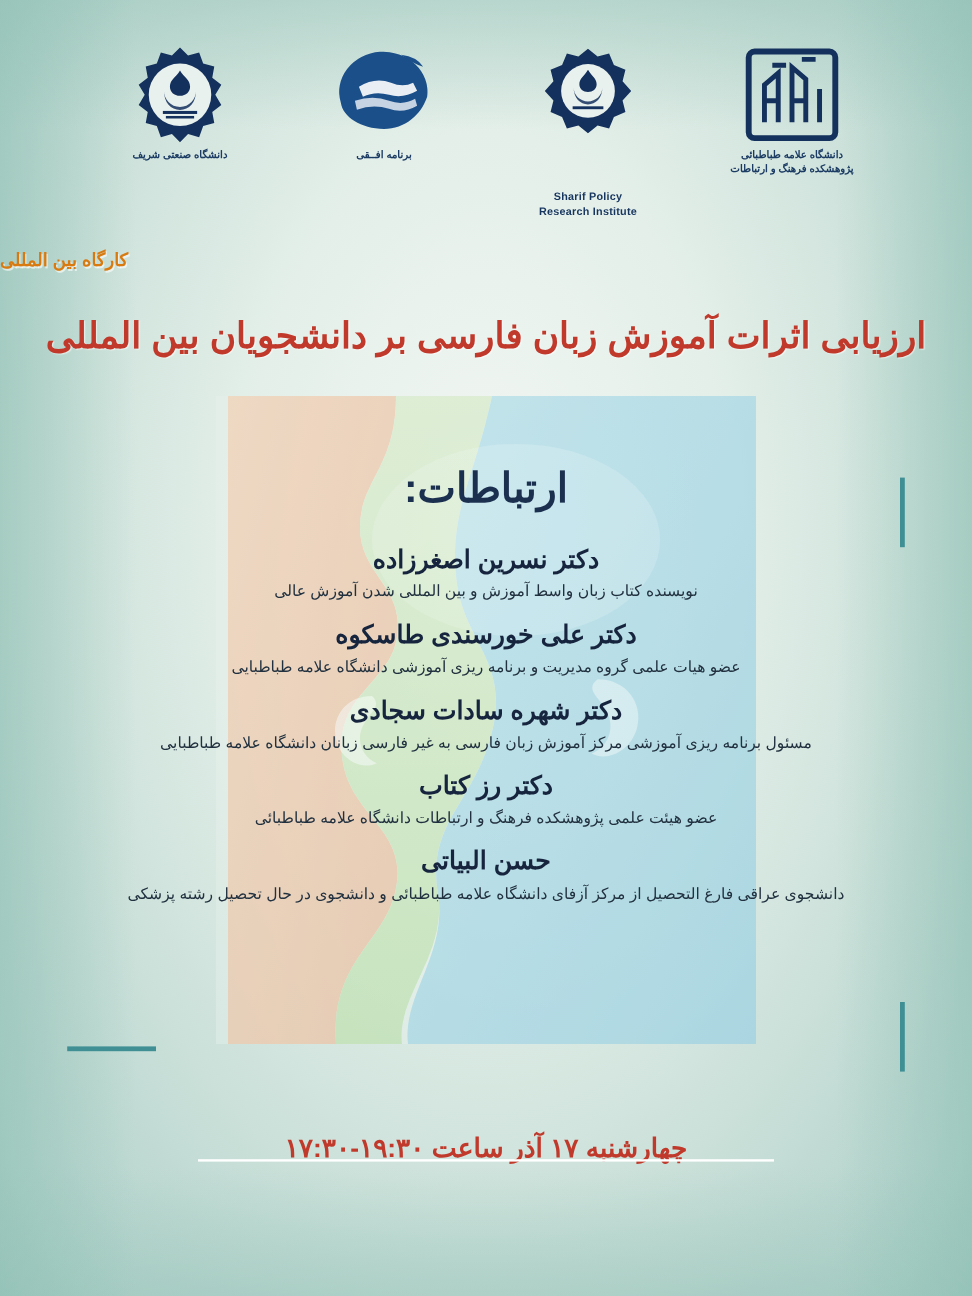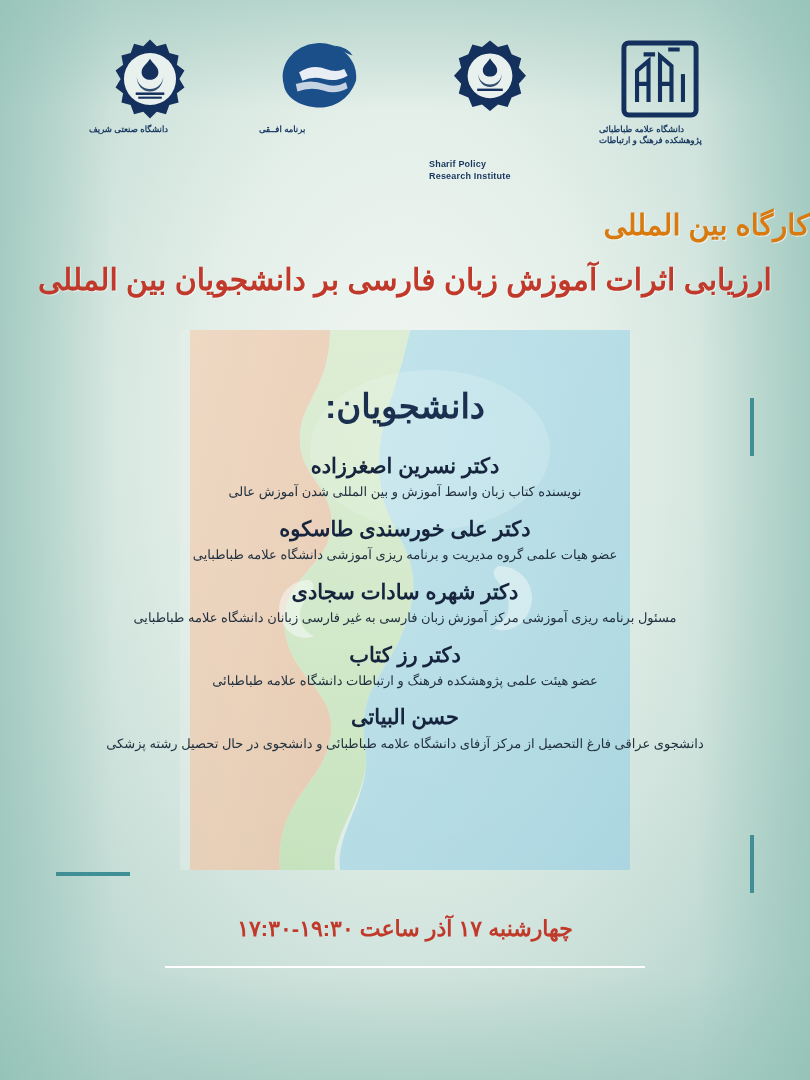--- a/index.html
+++ b/index.html
@@ -41,21 +41,21 @@
     height: 140px;
     display: flex;
     flex-direction: row-reverse;
     justify-content: center;
     align-items: flex-start;
     gap: 48px;
     z-index: 4;
   }
   .logo {
     width: 122px;
-    text-align: left;
+    text-align: center;
     color: #14305c;
   }
   .logo-mark {
     height: 86px;
     display: flex;
     align-items: center;
     justify-content: center;
   }
   .logo-caption {
     font-size: 8.5px;
@@ -69,22 +69,22 @@
     letter-spacing: .2px;
     color: #16355e;
     margin-top: 36px;
   }
 
   
   .kicker {
     position: absolute;
     top: 208px;
     width: 100%;
-    text-align: right;
-    font-size: 29px;
+    text-align: left;
+    font-size: 15px;
     font-weight: bold;
     color: #d97a10;
     text-shadow: 1px 1px 0 rgba(255,255,255,.6);
     z-index: 5;
   }
   .main-title {
     position: absolute;
     top: 262px;
     width: 100%;
     text-align: center;
@@ -152,21 +152,21 @@
   .speaker-role {
     font-size: 13px;
     color: #22313f;
     line-height: 1.5;
     margin-top: 2px;
   }
 
   
   .datetime {
     position: absolute;
-    top: 916px;
+    top: 944px;
     width: 100%;
     text-align: center;
     font-size: 22px;
     font-weight: bold;
     color: #c0392b;
     z-index: 5;
   }
   .divider {
     position: absolute;
     top: 966px;
@@ -307,21 +307,21 @@
       <ellipse cx="250" cy="120" rx="120" ry="80" fill="#ffffff" opacity=".18"></ellipse>
       <rect x="0" y="0" width="450" height="540" fill="#e7f1ec" opacity=".28"></rect>
     </svg>
   </div>
 
   <div class="accent-v right"></div>
   <div class="accent-v right2"></div>
   <div class="accent-h left"></div>
 
   <div class="speakers">
-    <div class="speakers-heading">دانشجویان:</div>
+    <div class="speakers-heading">ارتباطات:</div>
 
     <div class="speaker">
       <div class="speaker-name">دکتر نسرین اصغرزاده</div>
       <div class="speaker-role">نویسنده کتاب زبان واسط آموزش و بین المللی شدن آموزش عالی</div>
     </div>
 
     <div class="speaker">
       <div class="speaker-name">دکتر علی خورسندی طاسکوه</div>
       <div class="speaker-role">عضو هیات علمی گروه مدیریت و برنامه ریزی آموزشی دانشگاه علامه طباطبایی</div>
     </div>

